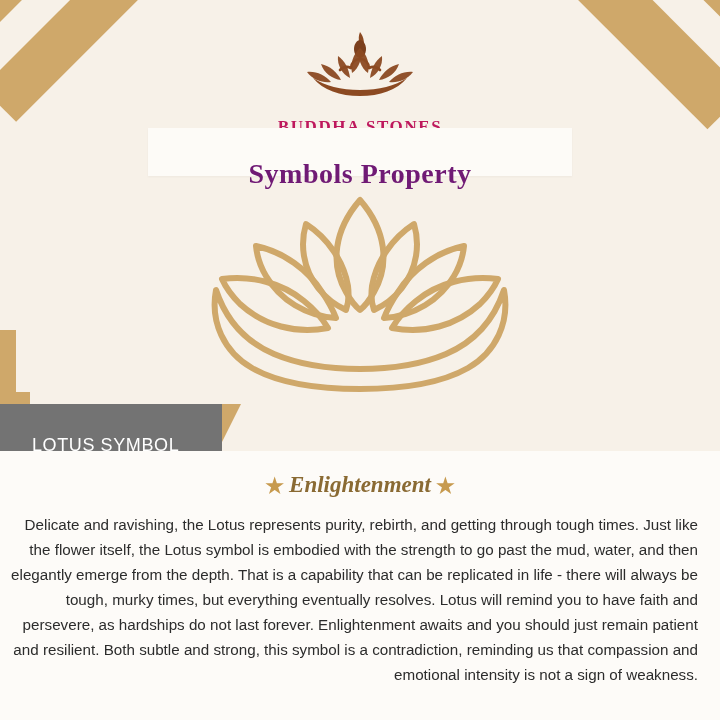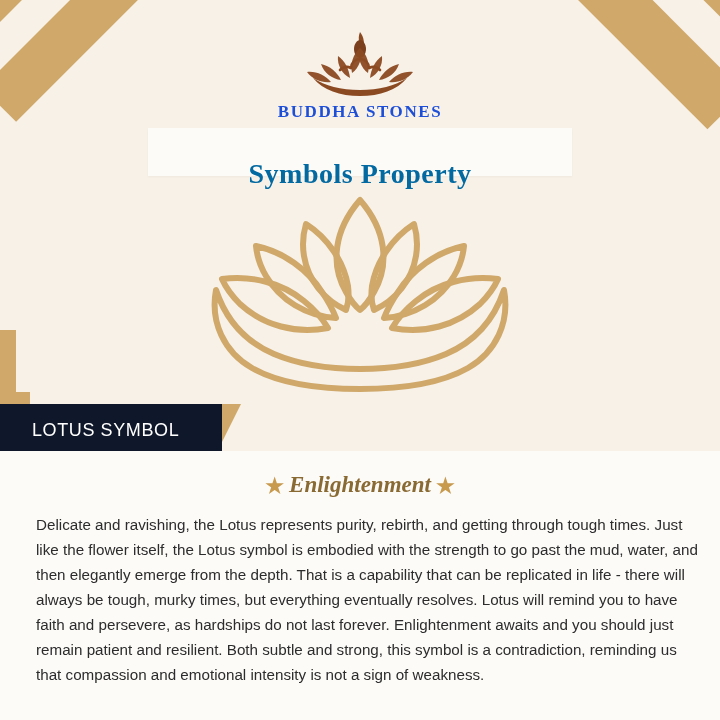--- a/index.html
+++ b/index.html
@@ -85,46 +85,46 @@
     top: 26px;
     text-align: center;
   }
   .logo-mark {
     width: 170px;
     height: 72px;
     margin: 0 auto;
     display: block;
   }
   .brand-name {
-    margin-top: 4px;
+    margin-top: 19px;
     font-family: "Liberation Serif", serif;
     font-size: 17px;
     letter-spacing: 1.6px;
     font-weight: bold;
-    color: #1d4ed8;
+    color: #be185d;
   }
 
   
   .title-banner {
     position: absolute;
     left: 148px;
     top: 128px;
     width: 424px;
     height: 48px;
     background: #fdfbf7;
     box-shadow: 0 1px 2px rgba(0,0,0,0.04);
     display: flex;
     align-items: center;
     justify-content: center;
   }
   .title-banner span {
     font-family: "Liberation Serif", serif;
     font-size: 28px;
     font-weight: bold;
-    color: #0369a1;
+    color: #701a75;
     letter-spacing: 0.5px;
     margin-top: 43px;
   }
 
   
   .lotus-art {
     position: absolute;
     left: 50%;
     transform: translateX(-50%);
     top: 186px;
@@ -132,23 +132,23 @@
     height: 210px;
   }
 
   
   .symbol-tab {
     position: absolute;
     left: 0;
     top: 404px;
     width: 222px;
     height: 52px;
-    background: #0f172a;
+    background: #737373;
     display: flex;
-    align-items: center;
+    align-items: flex-end;
   }
   .symbol-tab .tab-label {
     padding-left: 32px;
     font-size: 18px;
     letter-spacing: 0.6px;
     color: #ffffff;
   }
   .symbol-tab:after {
     content: "";
     position: absolute;
@@ -187,25 +187,25 @@
     font-size: 21px;
     line-height: 1;
     position: relative;
     top: 1px;
   }
   .headline .h-part {
     padding: 0 3px;
     font-style: italic;
   }
   .paragraph {
-    margin: 14px 22px 0 36px;
+    margin: 14px 22px 0 11px;
     font-size: 15.2px;
     line-height: 25px;
     color: #2c2c2c;
-    text-align: left;
+    text-align: right;
   }
 </style>
 </head>
 <body>
 
 <div class="page">
 
   <div class="corner-tl"></div>
   <div class="corner-tl-inner"></div>
   <div class="corner-tr"></div>

